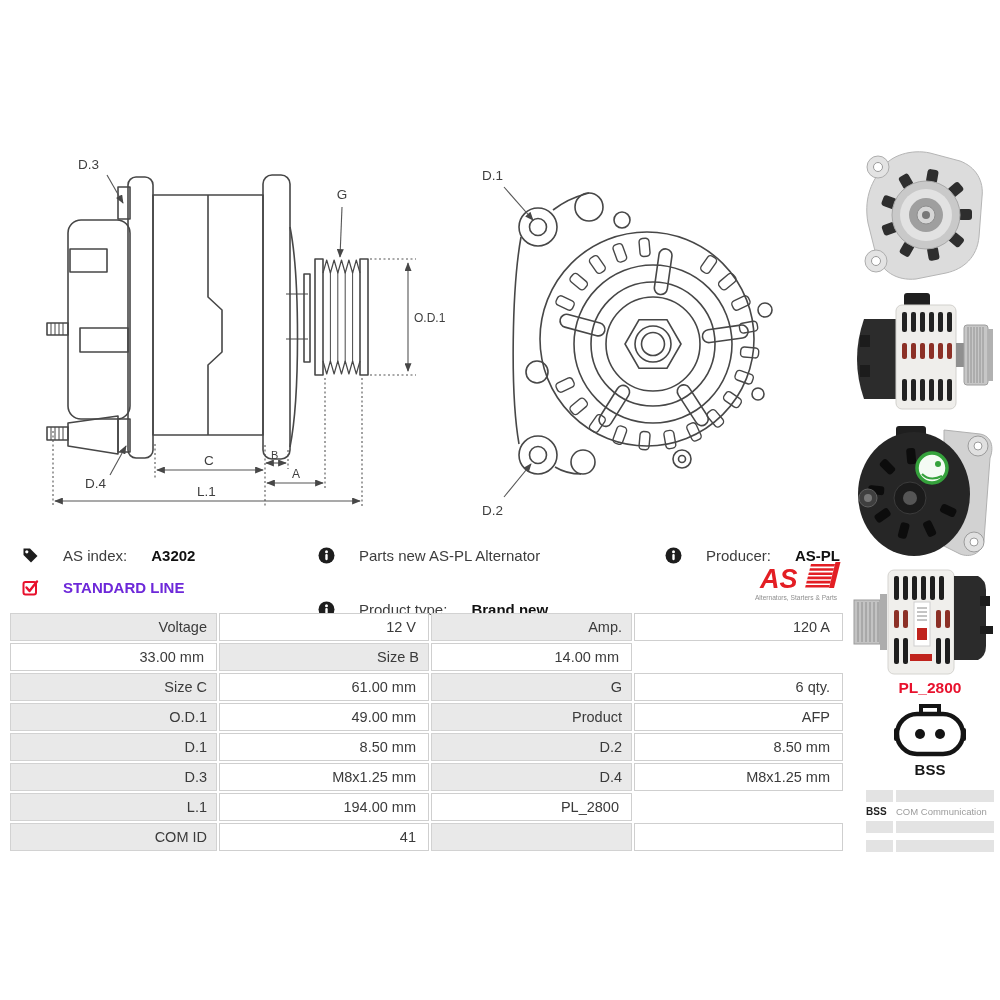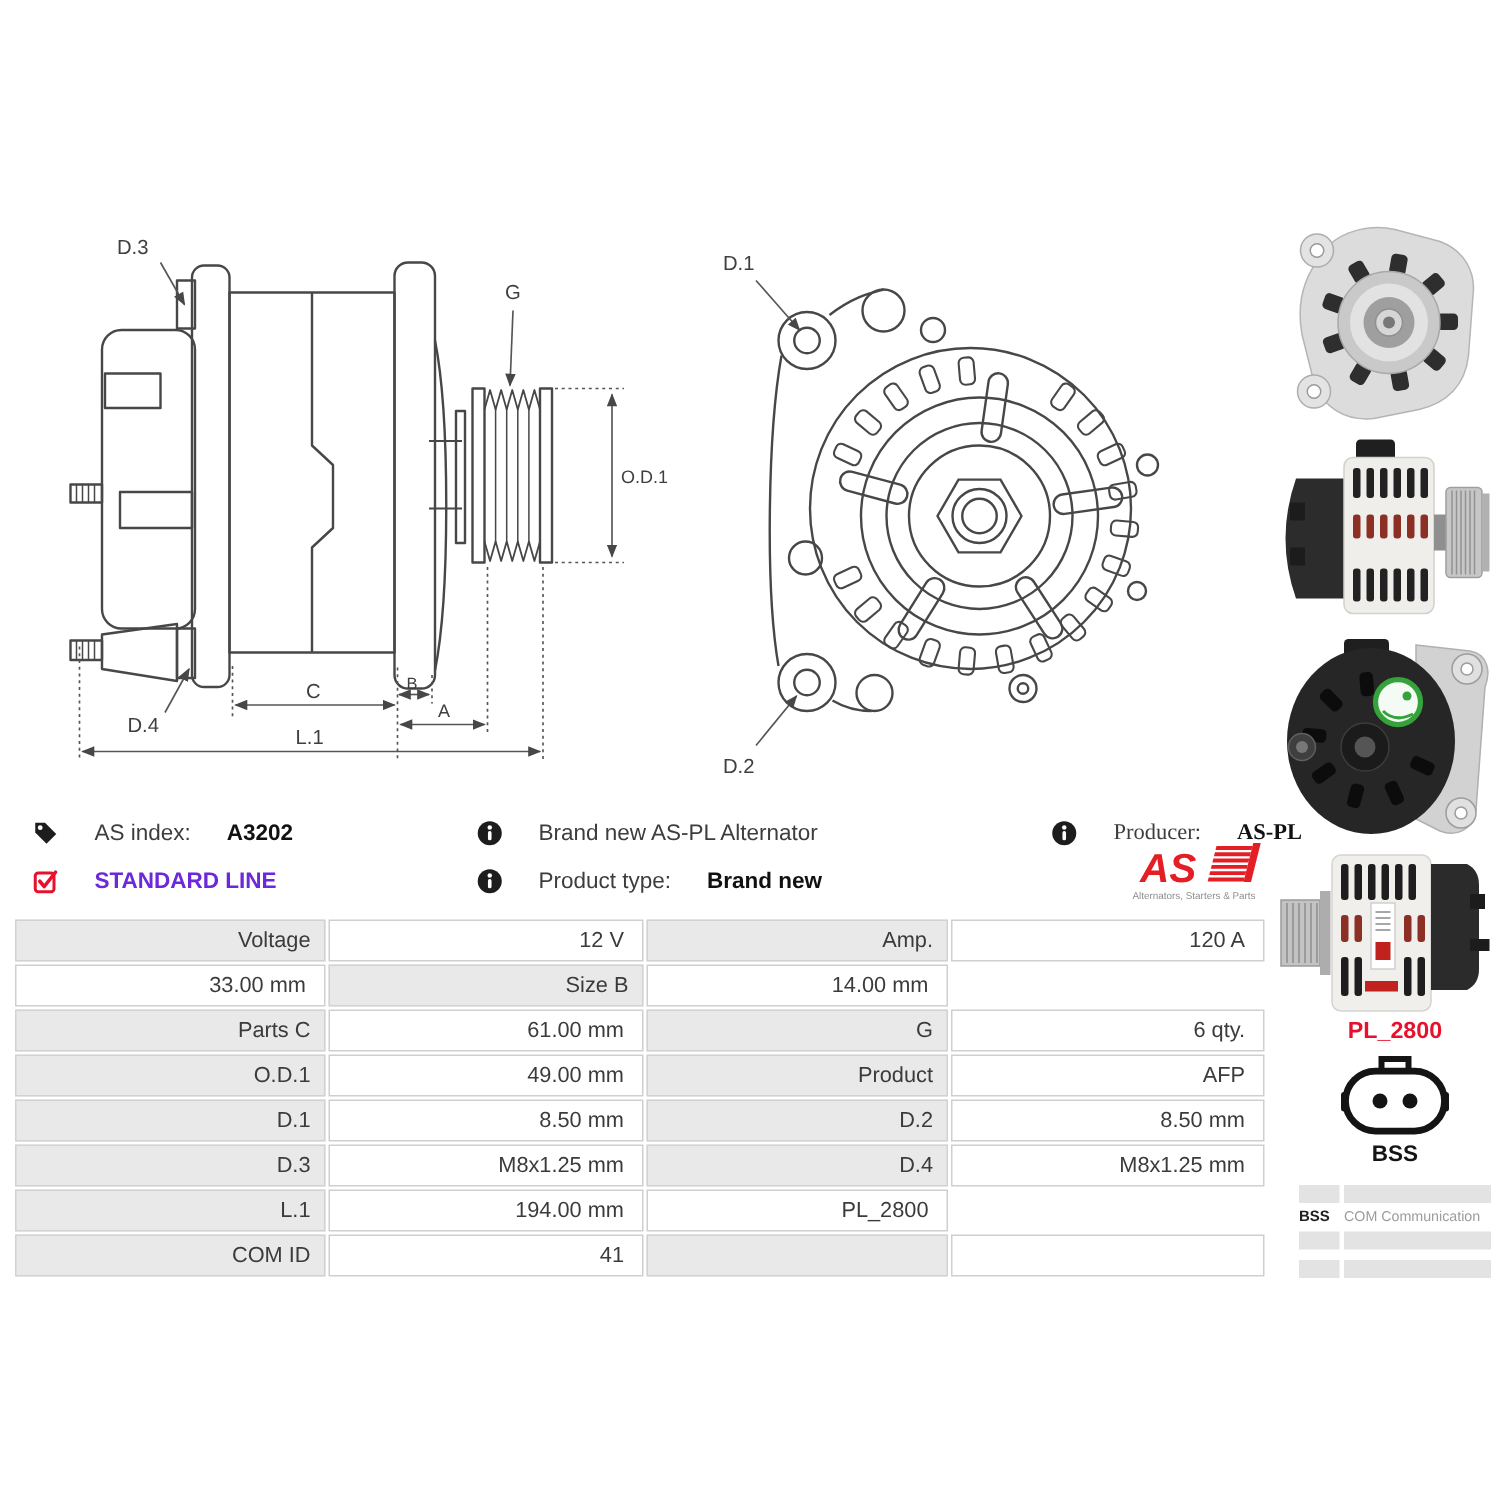--- a/index.html
+++ b/index.html
@@ -298,33 +298,33 @@
       </svg>
       <span>STANDARD LINE</span>
     </div>
 
     <div class="iline" style="left:318px;top:538px;">
       <svg class="icon16" viewBox="0 0 17 17">
         <circle cx="8.5" cy="8.5" r="8" fill="#1d1d1d"></circle>
         <circle cx="8.5" cy="4.7" r="1.5" fill="#ffffff"></circle>
         <rect x="7.3" y="7" width="2.4" height="6.2" rx="1.1" fill="#ffffff"></rect>
       </svg>
-      <span>Brand new AS-PL Alternator</span>
-    </div>
-    <div class="iline" style="left:318px;top:570px;">
+      <span>Parts new AS-PL Alternator</span>
+    </div>
+    <div class="iline" style="left:318px;top:592px;">
       <svg class="icon16" viewBox="0 0 17 17">
         <circle cx="8.5" cy="8.5" r="8" fill="#1d1d1d"></circle>
         <circle cx="8.5" cy="4.7" r="1.5" fill="#ffffff"></circle>
         <rect x="7.3" y="7" width="2.4" height="6.2" rx="1.1" fill="#ffffff"></rect>
       </svg>
       <span>Product type:</span>
       <b>Brand new</b>
     </div>
 
-    <div class="iline" style="left:668px;top:538px;width:200px;justify-content:flex-end;font-family:Liberation Serif, serif;">
+    <div class="iline" style="left:640px;top:538px;width:200px;justify-content:flex-end;">
       <svg class="icon16" viewBox="0 0 17 17">
         <circle cx="8.5" cy="8.5" r="8" fill="#1d1d1d"></circle>
         <circle cx="8.5" cy="4.7" r="1.5" fill="#ffffff"></circle>
         <rect x="7.3" y="7" width="2.4" height="6.2" rx="1.1" fill="#ffffff"></rect>
       </svg>
       <span>Producer:</span>
       <b>AS-PL</b>
     </div>
 
     <svg class="abs" style="left:746px;top:560px;" width="98" height="42" viewBox="0 0 98 42">
@@ -348,21 +348,21 @@
       <div class="cv">12 V</div>
       <div class="cl">Amp.</div>
       <div class="cv">120 A</div>
     </div>
     <div class="spec-row">
       <div class="cv">33.00 mm</div>
       <div class="cl">Size B</div>
       <div class="cv">14.00 mm</div>
     </div>
     <div class="spec-row">
-      <div class="cl">Parts C</div>
+      <div class="cl">Size C</div>
       <div class="cv">61.00 mm</div>
       <div class="cl">G</div>
       <div class="cv">6 qty.</div>
     </div>
     <div class="spec-row">
       <div class="cl">O.D.1</div>
       <div class="cv">49.00 mm</div>
       <div class="cl">Product</div>
       <div class="cv">AFP</div>
     </div>

